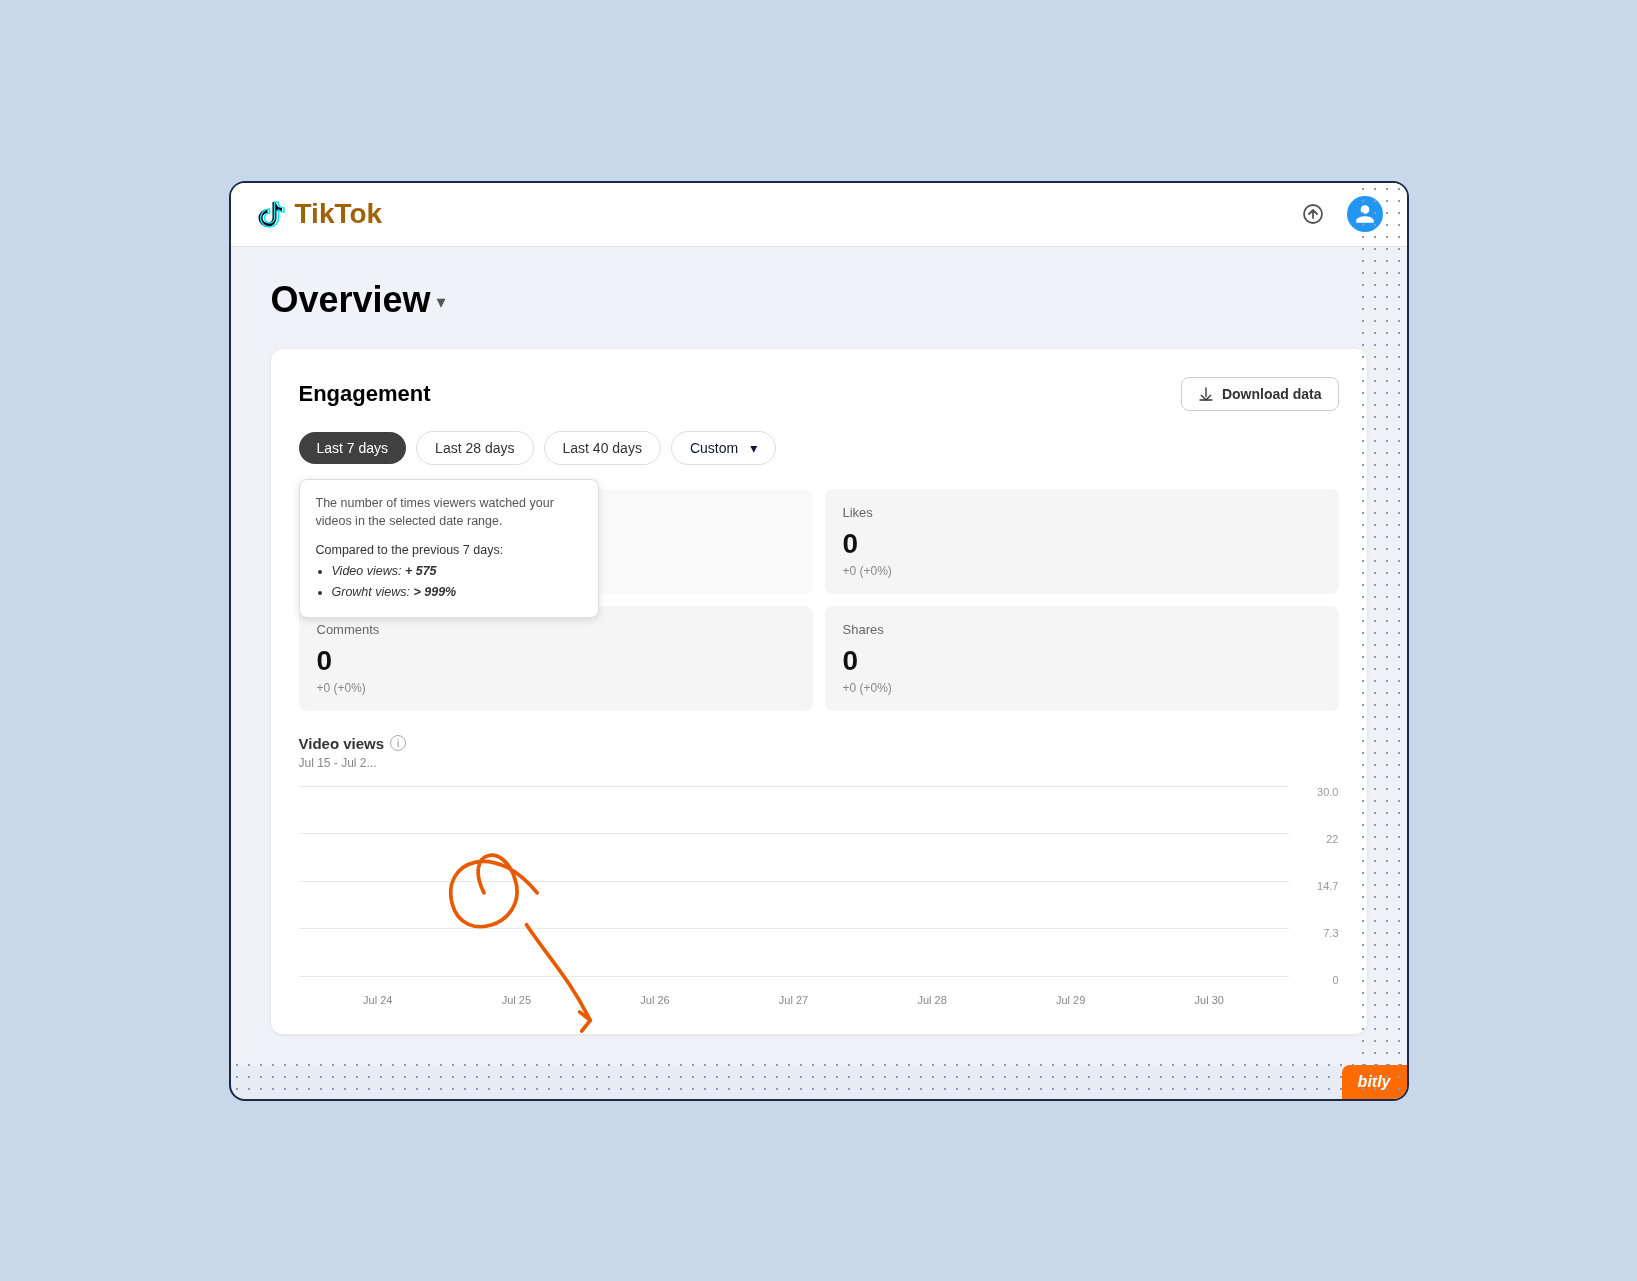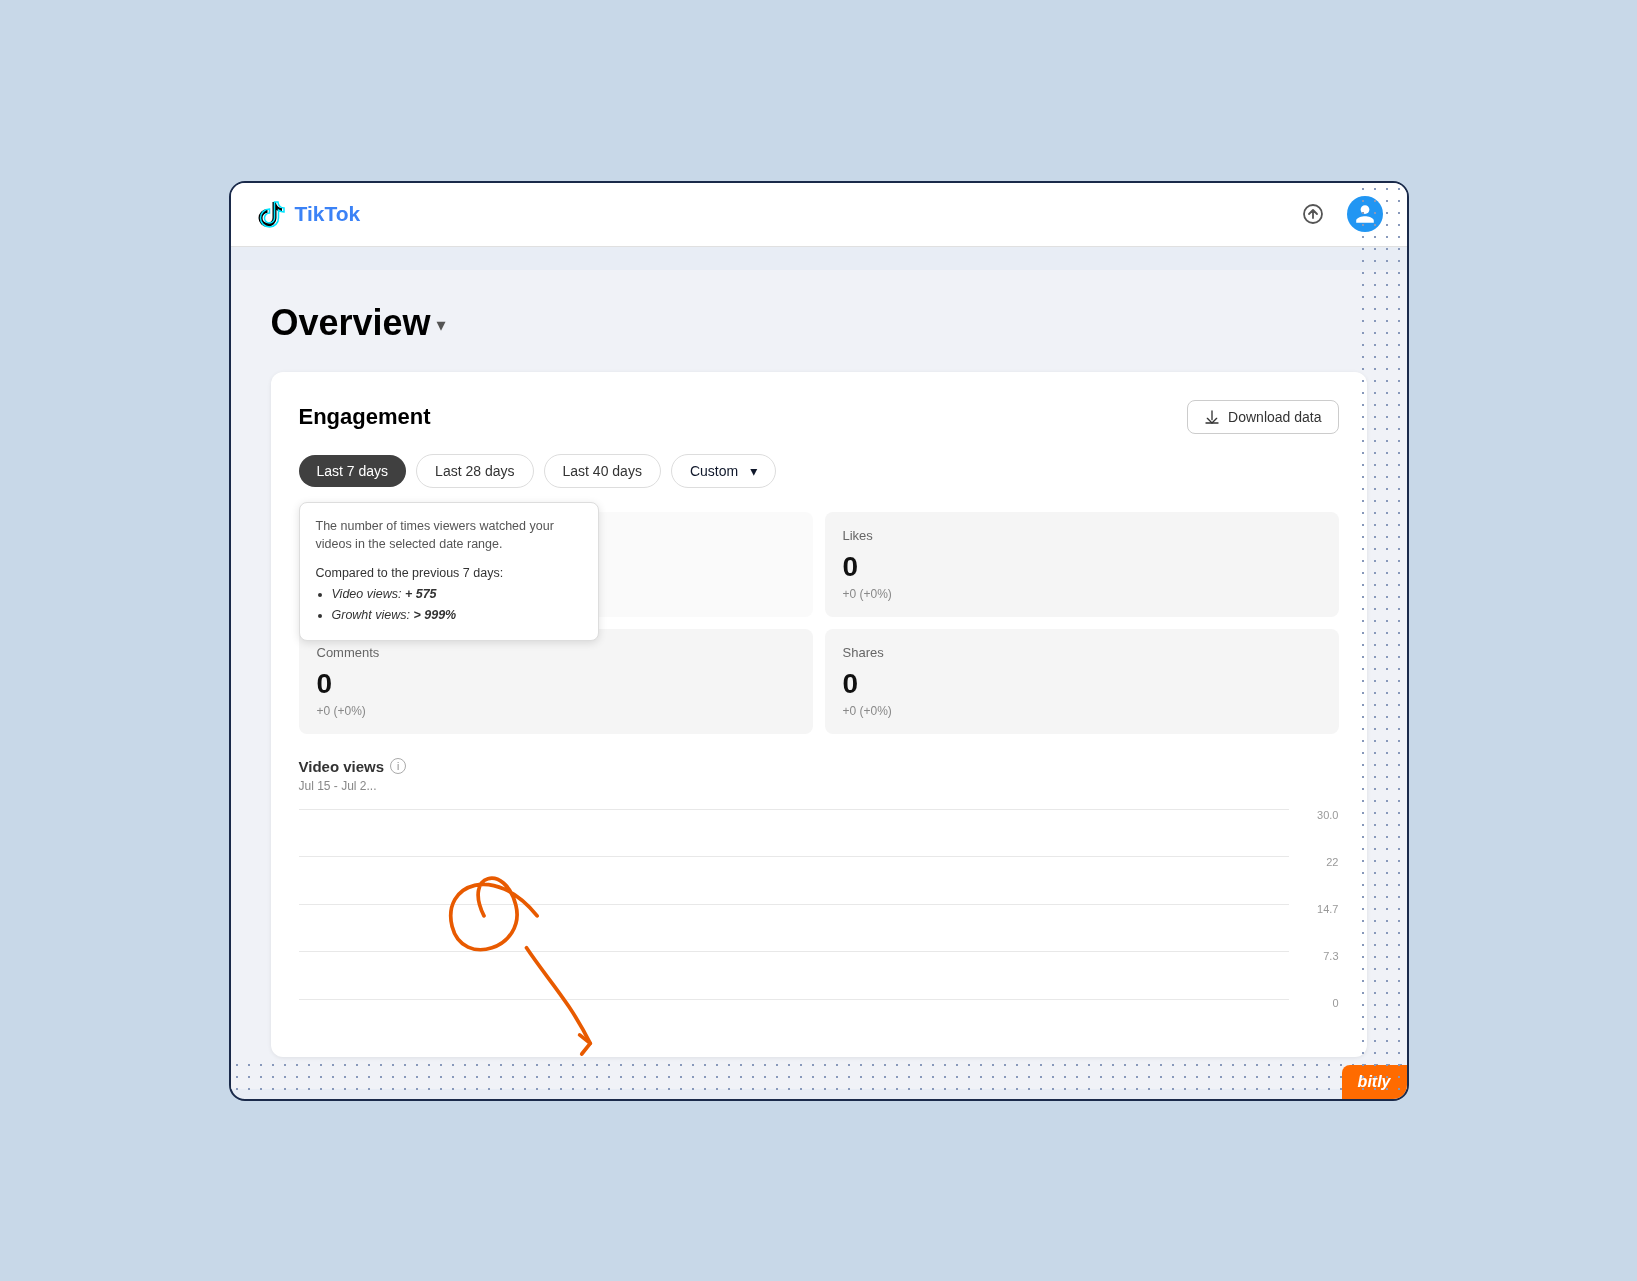--- a/index.html
+++ b/index.html
@@ -59,23 +59,23 @@
     .navbar-brand {
       display: flex;
       align-items: center;
       gap: 8px;
     }
     .tiktok-logo-icon {
       width: 32px;
       height: 32px;
     }
     .navbar-title {
-      font-size: 21px;
+      font-size: 28px;
       font-weight: 700;
-      color: #3b82f6;
+      color: #a16207;
     }
     .navbar-actions {
       display: flex;
       align-items: center;
       gap: 16px;
     }
     .upload-icon-btn {
       width: 36px;
       height: 36px;
       display: flex;
@@ -94,21 +94,20 @@
       justify-content: center;
       cursor: pointer;
       overflow: hidden;
     }
 
     
     .main-content {
       background: #f0f2f7;
       padding: 32px 40px;
       min-height: calc(100% - 64px);
-      margin-top: 23px;
     }
     .page-header {
       display: flex;
       align-items: center;
       gap: 6px;
       margin-bottom: 28px;
     }
     .page-title {
       font-size: 36px;
       font-weight: 800;
@@ -143,21 +142,21 @@
       display: flex;
       align-items: center;
       gap: 8px;
       border: 1px solid #ccc;
       border-radius: 8px;
       padding: 8px 16px;
       background: #fff;
       cursor: pointer;
       font-size: 14px;
       color: #333;
-      font-weight: 400;
+      font-weight: 700;
     }
 
     
     .date-range-row {
       display: flex;
       align-items: center;
       gap: 10px;
       margin-bottom: 24px;
     }
     .pill {
@@ -523,20 +522,29 @@
           </div>
 
           <div class="chart-y-axis">
             <span class="chart-y-label">30.0</span>
             <span class="chart-y-label">22</span>
             <span class="chart-y-label">14.7</span>
             <span class="chart-y-label">7.3</span>
             <span class="chart-y-label">0</span>
           </div>
 
+          <div class="x-labels">
+            <span class="x-label">Jul 24</span>
+            <span class="x-label">Jul 25</span>
+            <span class="x-label">Jul 26</span>
+            <span class="x-label">Jul 27</span>
+            <span class="x-label">Jul 28</span>
+            <span class="x-label">Jul 29</span>
+            <span class="x-label">Jul 30</span>
+          </div>
 
           <svg class="annotation-overlay" viewBox="0 0 320 260" fill="none" xmlns="http://www.w3.org/2000/svg" style="position:absolute; left:100px; top:20px; width:340px; height:280px; pointer-events:none;">
 
             <path d="M130 80 C90 30, 40 50, 50 90 C60 130, 120 110, 110 70 C100 30, 60 40, 80 80" stroke="#e85a00" stroke-width="3.5" stroke-linecap="round" fill="none"></path>
 
             <path d="M120 110 C140 140, 160 160, 180 200" stroke="#e85a00" stroke-width="3.5" stroke-linecap="round" fill="none"></path>
 
             <path d="M170 192 L180 200 L172 210" stroke="#e85a00" stroke-width="3.5" stroke-linecap="round" stroke-linejoin="round" fill="none"></path>
           </svg>
 

